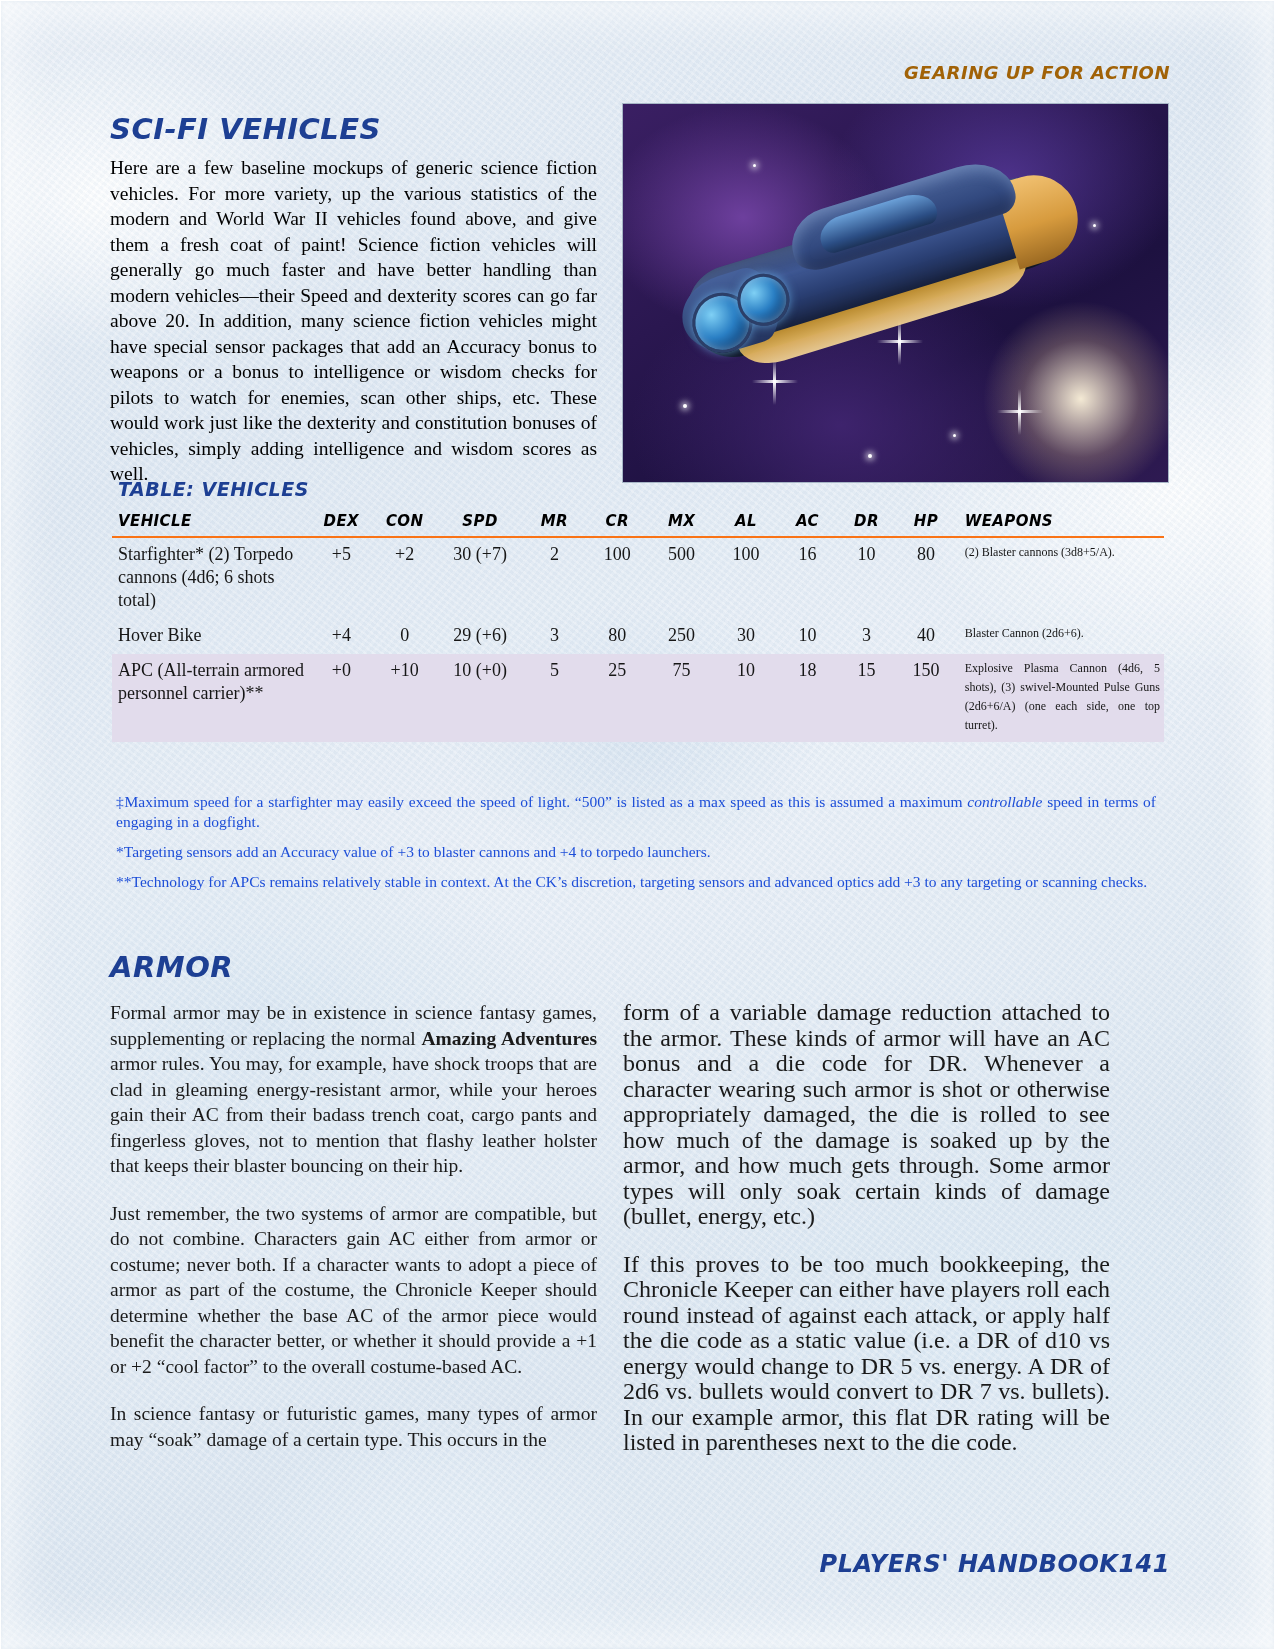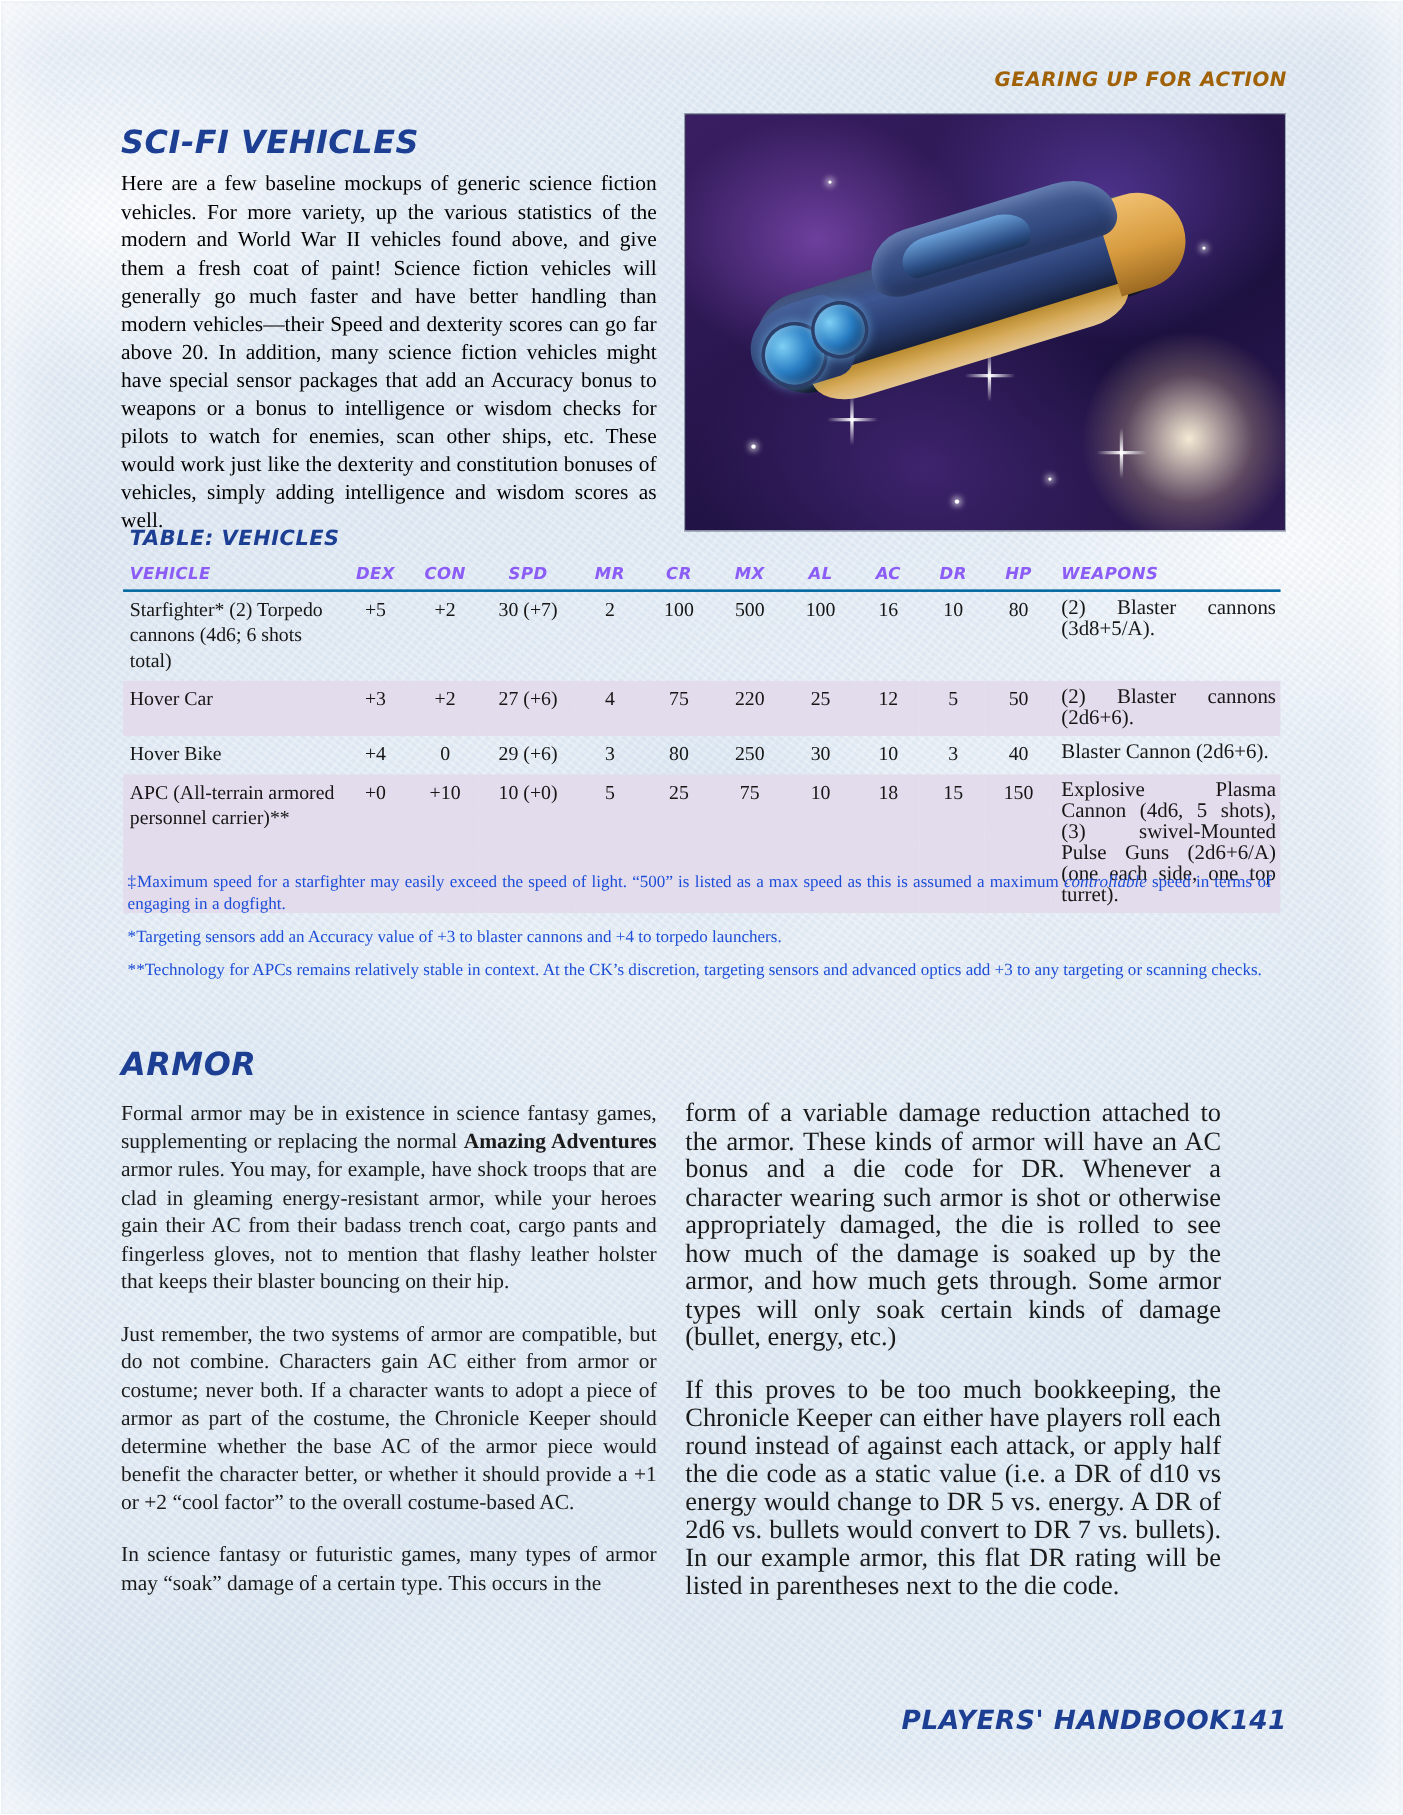--- a/index.html
+++ b/index.html
@@ -227,39 +227,39 @@
     border-collapse: collapse;
     font-size: 18px;
     color: #161616;
   }
   table.vehicles thead th {
     font-family: "DejaVu Sans", sans-serif;
     font-weight: bold;
     font-style: italic;
     font-size: 15px;
     letter-spacing: 0.4px;
-    color: #8b5cf6;
+    color: #000000;
     text-align: left;
     padding: 4px 4px 6px 6px;
-    border-bottom: 2px solid #0369a1;
+    border-bottom: 2px solid #f97316;
     vertical-align: bottom;
     white-space: nowrap;
   }
   table.vehicles thead th.num { text-align: center; }
   table.vehicles tbody td {
     padding: 5px 4px 7px 6px;
     vertical-align: top;
     line-height: 23px;
   }
   table.vehicles tbody td.num {
     text-align: center;
     white-space: nowrap;
   }
   table.vehicles tbody td.weapons {
-    font-size: 19px;
+    font-size: 12px;
     line-height: 19px;
     text-align: justify;
     padding-left: 10px;
   }
   tr.shade td { background: #e2dcec; }
   tr.plain td { background: transparent; }
 
   .footnotes {
     position: absolute;
     left: 116px;
@@ -370,34 +370,20 @@
         <td class="num">30 (+7)</td>
         <td class="num">2</td>
         <td class="num">100</td>
         <td class="num">500</td>
         <td class="num">100</td>
         <td class="num">16</td>
         <td class="num">10</td>
         <td class="num">80</td>
         <td class="weapons">(2) Blaster cannons (3d8+5/A).</td>
       </tr>
-      <tr class="shade">
-        <td>Hover Car</td>
-        <td class="num">+3</td>
-        <td class="num">+2</td>
-        <td class="num">27 (+6)</td>
-        <td class="num">4</td>
-        <td class="num">75</td>
-        <td class="num">220</td>
-        <td class="num">25</td>
-        <td class="num">12</td>
-        <td class="num">5</td>
-        <td class="num">50</td>
-        <td class="weapons">(2) Blaster cannons (2d6+6).</td>
-      </tr>
       <tr class="plain">
         <td>Hover Bike</td>
         <td class="num">+4</td>
         <td class="num">0</td>
         <td class="num">29 (+6)</td>
         <td class="num">3</td>
         <td class="num">80</td>
         <td class="num">250</td>
         <td class="num">30</td>
         <td class="num">10</td>

